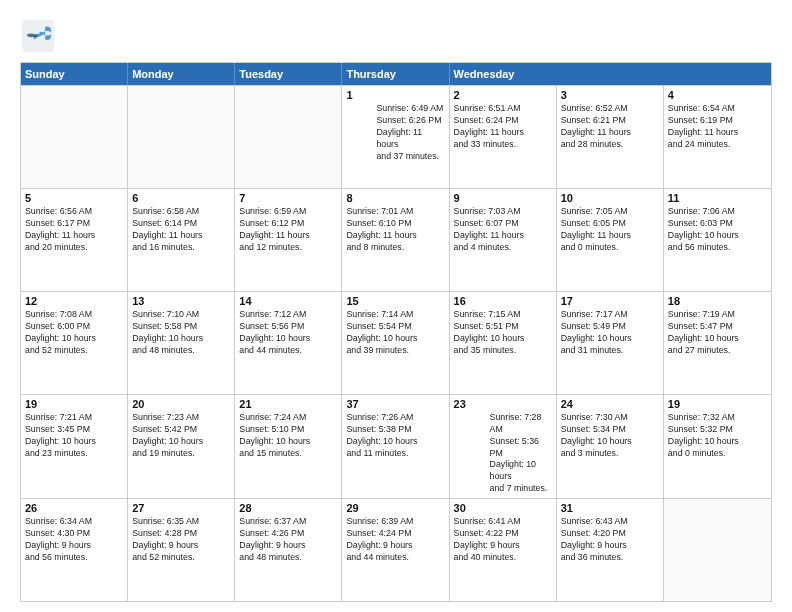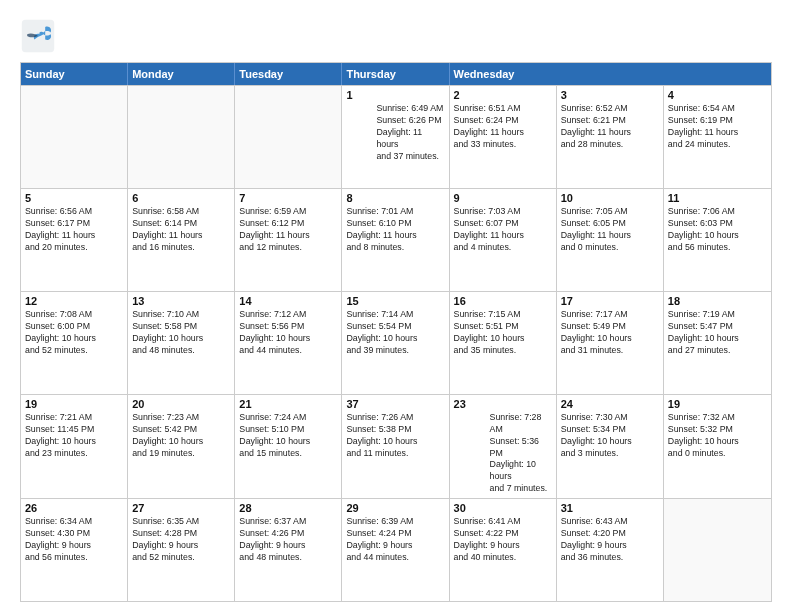--- a/index.html
+++ b/index.html
@@ -282,21 +282,21 @@
             <div class="cell-text" style="white-space: pre-line;">Sunrise: 7:19 AM
 Sunset: 5:47 PM
 Daylight: 10 hours
 and 27 minutes.</div>
           </div>
         </div>
         <div class="cal-row">
           <div class="cal-cell">
             <div class="day-num">19</div>
             <div class="cell-text" style="white-space: pre-line;">Sunrise: 7:21 AM
-Sunset: 11:45 PM
+Sunset: 3:45 PM
 Daylight: 10 hours
 and 23 minutes.</div>
           </div>
           <div class="cal-cell">
             <div class="day-num">20</div>
             <div class="cell-text" style="white-space: pre-line;">Sunrise: 7:23 AM
 Sunset: 5:42 PM
 Daylight: 10 hours
 and 19 minutes.</div>
           </div>

